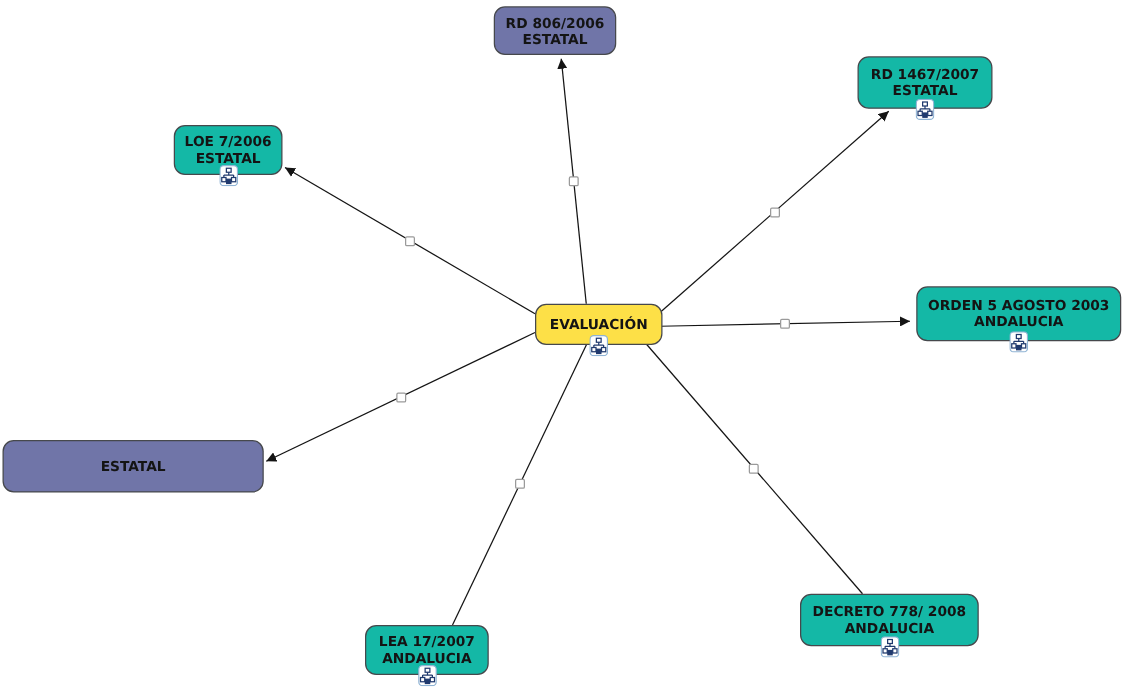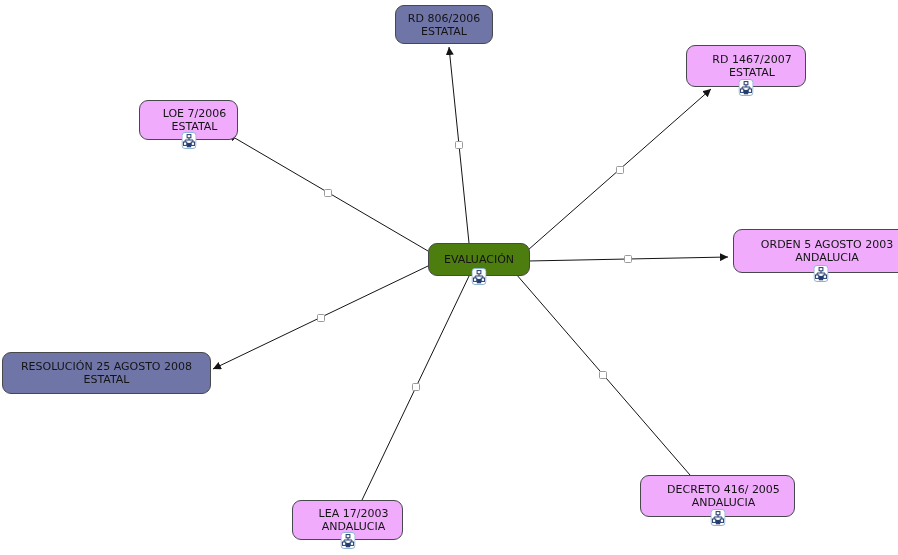--- a/index.html
+++ b/index.html
@@ -17,25 +17,25 @@
     border: 1px solid #46484c;
     border-radius: 9px;
     display: flex;
     align-items: center;
     justify-content: center;
     text-align: center;
     font-size: 11px;
     line-height: 13px;
     color: #141414;
   }
-  .node--orange { background: #f0abfc; padding-left: 12px; }
+  .node--orange { background: #14b8a6; }
   .node--purple { background: #7075A8; }
-  .node--green  { background: #4d7c0f; }
+  .node--green  { background: #fde047; }
   .label { display: flex; flex-direction: column; }
-  .label span { display: block; white-space: nowrap; }
+  .label span { display: block; white-space: nowrap; font-weight: bold; }
   .res-icon {
     position: absolute;
     left: 50%;
     bottom: -10px;
     transform: translateX(-50%);
     width: 15px;
     height: 17px;
     line-height: 0;
     cursor: pointer;
   }
@@ -121,36 +121,35 @@
     <span>ORDEN 5 AGOSTO 2003</span>
     <span>ANDALUCIA</span>
   </div>
   <span class="res-icon"><svg width="15" height="17">
         <use href="#resicon"></use>
       </svg></span>
 </div>
 
 <div class="node node--purple" style="left:2px;top:352px;width:207px;height:40px">
   <div class="label">
-    <span>RESOLUCIÓN 25 AGOSTO 2008</span>
     <span>ESTATAL</span>
   </div>
 </div>
 
 <div class="node node--orange" style="left:292px;top:500px;width:97px;height:38px">
   <div class="label">
-    <span>LEA 17/2003</span>
+    <span>LEA 17/2007</span>
     <span>ANDALUCIA</span>
   </div>
   <span class="res-icon"><svg width="15" height="17">
         <use href="#resicon"></use>
       </svg></span>
 </div>
 
 <div class="node node--orange" style="left:640px;top:475px;width:141px;height:40px">
   <div class="label">
-    <span>DECRETO 416/ 2005</span>
+    <span>DECRETO 778/ 2008</span>
     <span>ANDALUCIA</span>
   </div>
   <span class="res-icon"><svg width="15" height="17">
         <use href="#resicon"></use>
       </svg></span>
 </div>
 
 </body></html>

